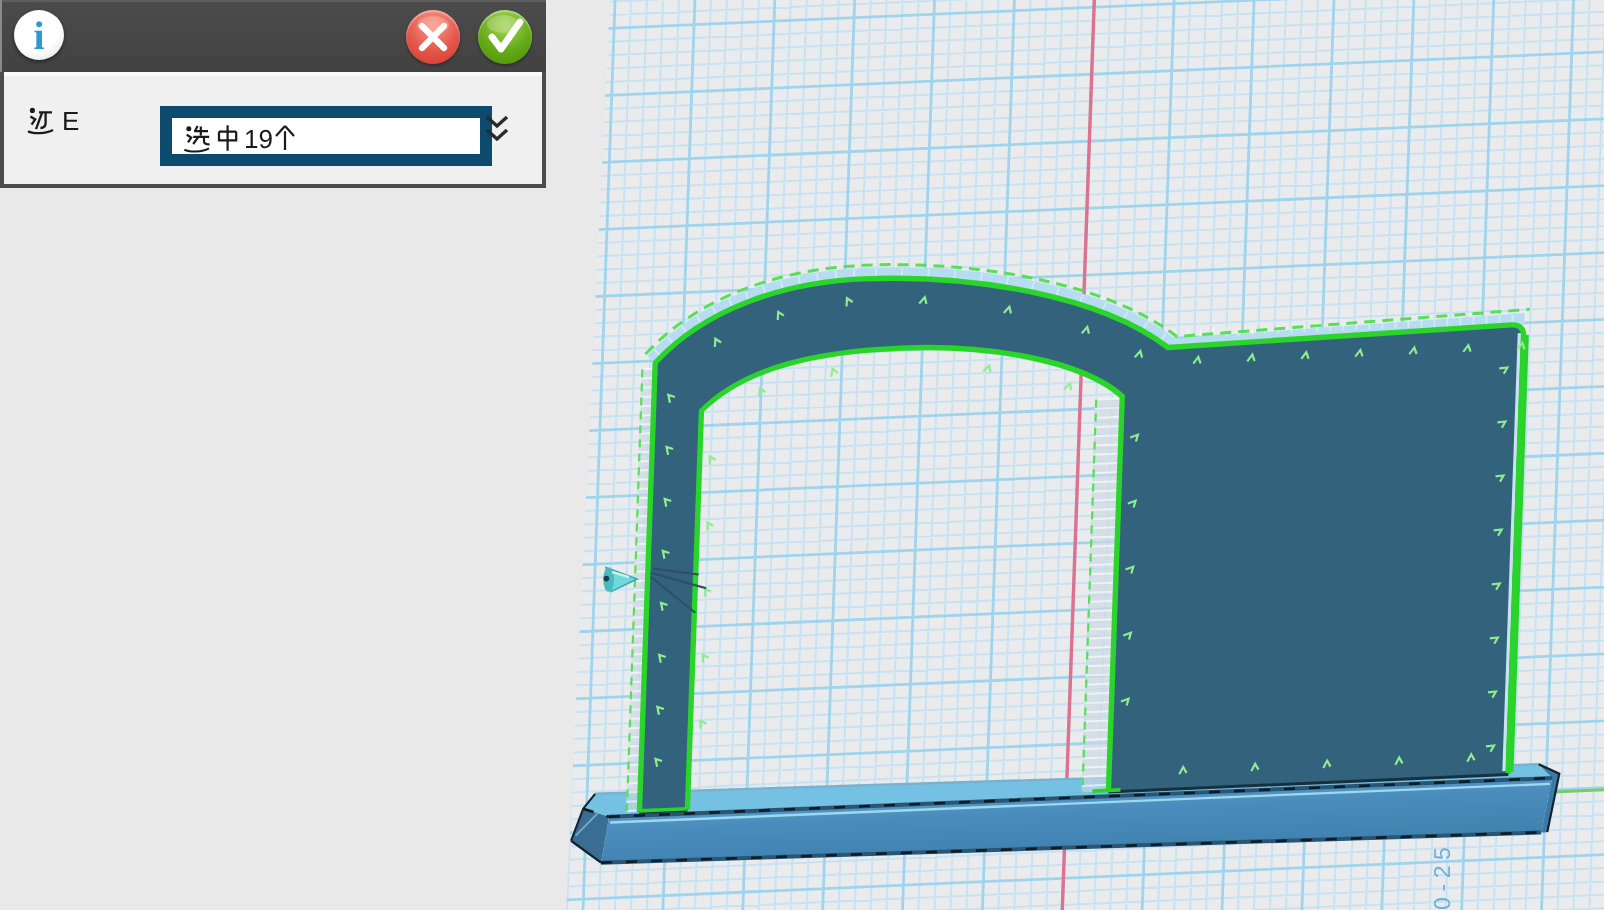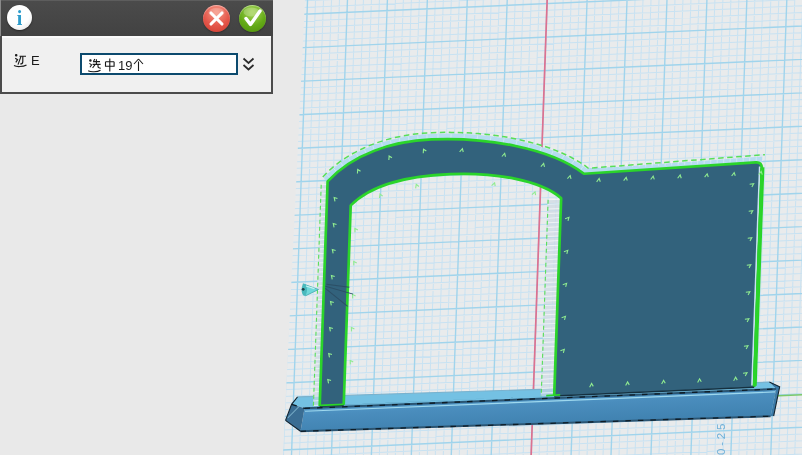--- a/index.html
+++ b/index.html
@@ -6,21 +6,21 @@
 #stage{position:relative;width:802px;height:455px;}
 #scene{position:absolute;left:0;top:0;}
 #dlg{position:absolute;left:0;top:0;width:273px;height:94px;}
 #dlg .title{position:absolute;left:0;top:0;width:273px;height:36px;background:linear-gradient(#4b4b4b,#424242);box-shadow:inset 1px 0 #8a8a8a, inset 0 1px #5d5d5d;}
 #dlg .body{position:absolute;left:0;top:36px;width:273px;height:58px;background:#f0f0f0;border:2px solid #4b4b4b;border-top:none;box-sizing:border-box;box-shadow:inset 0 2px #fafafa;}
 .cir{position:absolute;border-radius:50%;}
 #info{left:7px;top:5px;width:25px;height:25px;background:radial-gradient(circle at 40% 30%,#ffffff 55%,#dcdcdc);box-shadow:0 1px 2px rgba(0,0,0,.45);}
 #bx{left:203px;top:5px;width:27px;height:27px;background:radial-gradient(circle at 50% 28%,#f4907f 8%,#e4564a 55%,#d03a2e);box-shadow:inset 0 1px 1px rgba(255,255,255,.45),0 1px 1.5px rgba(0,0,0,.3);}
 #bc{left:239px;top:5px;width:27px;height:27px;background:radial-gradient(circle at 50% 28%,#9ed04e 8%,#64aa17 55%,#4f8f0a);box-shadow:inset 0 1px 1px rgba(255,255,255,.45),0 1px 1.5px rgba(0,0,0,.3);}
 #lab{position:absolute;left:13px;top:52px;height:18px;}
-#inp{position:absolute;left:80px;top:53px;width:154px;height:18px;background:#fff;border:2px solid #0c4a6e;text-decoration:underline;}
+#inp{position:absolute;left:80px;top:53px;width:154px;height:18px;background:#fff;border:6px solid #0c4a6e;text-decoration:underline;}
 #chev{position:absolute;left:242px;top:57px;}
 </style></head>
 <body>
 <div id="stage">
 <svg id="scene" width="802" height="455" viewBox="0 0 802 455">
 <defs>
 <clipPath id="gclip">
           <polygon points="305,0 802,0 802,455 283,455"></polygon>
         </clipPath>
 <linearGradient id="slabg" x1="0" y1="0" x2="0" y2="1">

